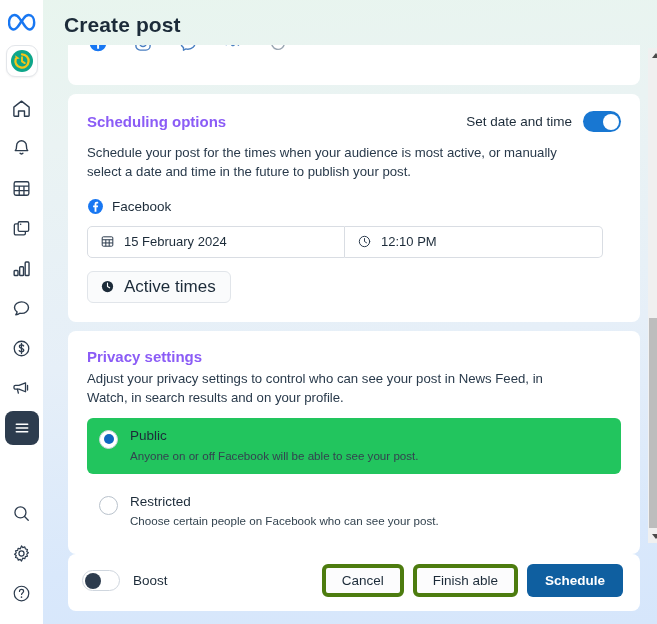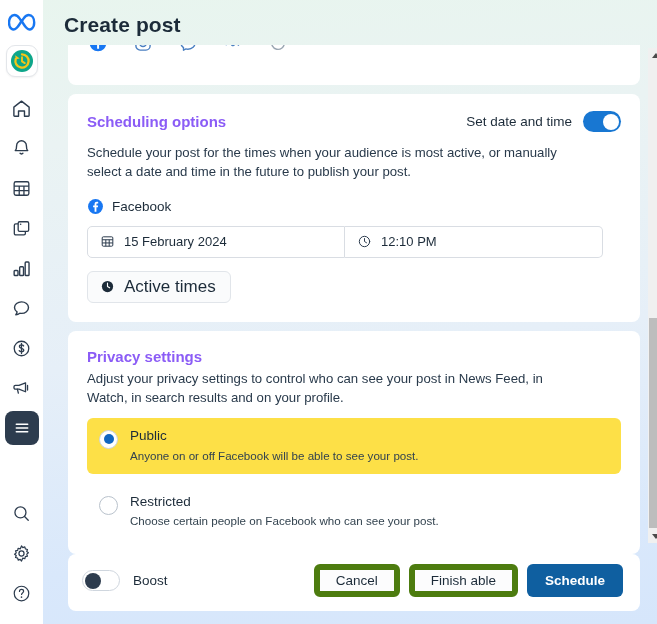--- a/index.html
+++ b/index.html
@@ -131,21 +131,21 @@
     font-size: 17px; color: #1c2b39;
   }
 
   
   .opt-row {
     display: flex; align-items: flex-start; gap: 12px;
     padding: 10px 12px 11px 12px;
     border-radius: 6px;
     margin-top: 10px;
   }
-  .opt-row.active { background: #fde047; }
+  .opt-row.active { background: #22c55e; }
   .radio {
     width: 19px; height: 19px; border-radius: 50%;
     border: 1px solid #b9c2cc; background: #fff;
     flex: none; margin-top: 2px;
     display: flex; align-items: center; justify-content: center;
   }
   .radio.checked { border-color: #ccd5de; }
   .radio .dot { width: 10px; height: 10px; border-radius: 50%; background: #1066c0; }
   .opt-title { font-size: 13.5px; color: #1c2b39; line-height: 1.25; }
   .opt-sub { font-size: 11.6px; color: #33434f; margin-top: 3px; line-height: 1.3; }
@@ -159,21 +159,21 @@
     padding: 0 17px 4px 14px;
   }
   .boost-wrap { display: flex; align-items: center; gap: 13px; }
   .boost-label { font-size: 13.5px; color: #1c2b39; }
   .footer-spacer { flex: 1 1 auto; }
   .btn {
     height: 33px; border-radius: 6px; font-size: 13.5px;
     display: inline-flex; align-items: center; justify-content: center;
     padding: 0 16px; margin-left: 9px;
   }
-  .btn.secondary { background: #fcfcfd; border: 6px solid #4d7c0f; color: #1c2b39; }
+  .btn.secondary { background: #fcfcfd; border: 4px solid #4d7c0f; color: #1c2b39; }
   .btn.primary { background: #0f5fa0; color: #ffffff; font-weight: bold; padding: 0 18px; }
 
   
   #scrollbar {
     position: absolute; left: 605px; top: 48px;
     width: 15px; height: 495px;
     background: #f0f0f0;
   }
   .sb-arrow {
     position: absolute; left: 0; width: 15px; height: 14px;

